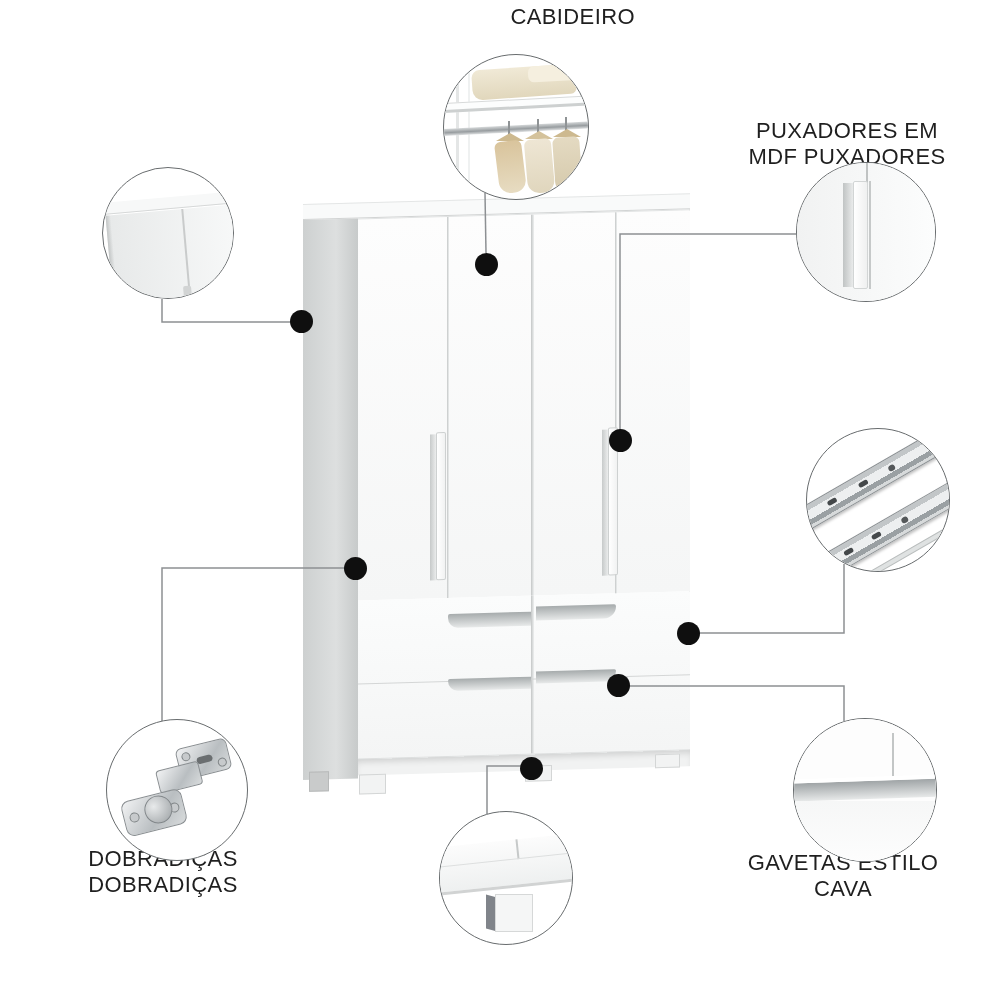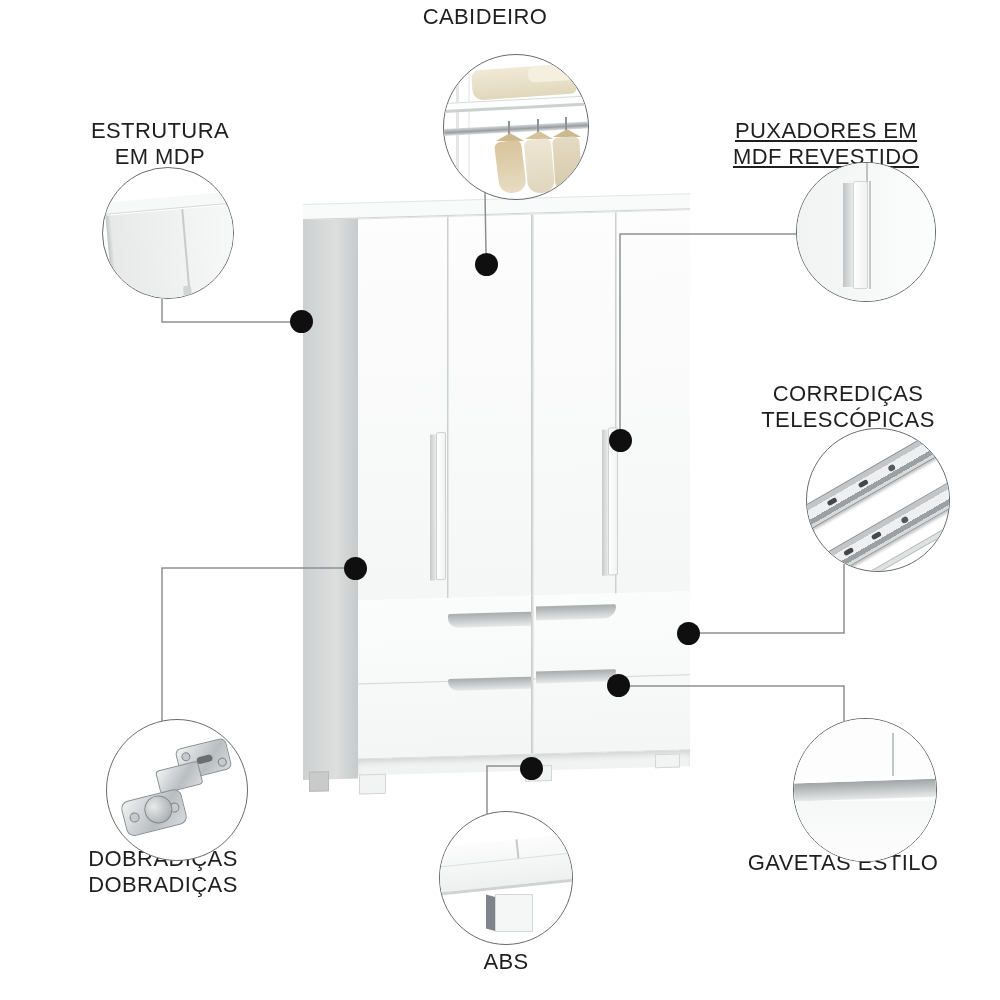--- a/index.html
+++ b/index.html
@@ -89,44 +89,36 @@
   </svg>
 
   <div class="dot" style="left:475px;top:253px;"></div>
   <div class="dot" style="left:290px;top:310px;"></div>
   <div class="dot" style="left:609px;top:429px;"></div>
   <div class="dot" style="left:344px;top:557px;"></div>
   <div class="dot" style="left:677px;top:622px;"></div>
   <div class="dot" style="left:607px;top:674px;"></div>
   <div class="dot" style="left:520px;top:757px;"></div>
 
-  <div class="callout-label" style="left:335px;top:4px;width:300px;">
+  <div class="callout-label" style="left:335px;top:4px;width:300px;text-align:right;">
     <div>CABIDEIRO</div>
   </div>
-  <div class="callout-label" style="left:35px;top:118px;width:250px;">
-    <div>ESTRUTURA</div>
-    <div>EM MDP</div>
-  </div>
-  <div class="callout-label" style="left:696px;top:118px;width:260px;text-decoration:underline;">
+  <div class="callout-label" style="left:717px;top:118px;width:260px;">
     <div>PUXADORES EM</div>
-    <div>MDF REVESTIDO</div>
-  </div>
-  <div class="callout-label" style="left:718px;top:381px;width:260px;">
-    <div>CORREDIÇAS</div>
-    <div>TELESCÓPICAS</div>
+    <div>MDF PUXADORES</div>
   </div>
   <div class="callout-label" style="left:703px;top:850px;width:280px;">
     <div>GAVETAS ESTILO</div>
+    <div>CAVA</div>
   </div>
   <div class="callout-label" style="left:38px;top:846px;width:250px;">
     <div>DOBRADIÇAS</div>
     <div>DOBRADIÇAS</div>
   </div>
   <div class="callout-label" style="left:406px;top:949px;width:200px;">
-    <div>ABS</div>
   </div>
 
   <div class="feature-circle" style="left:443px;top:54px;width:146px;height:146px;z-index:25;">
     <div style="left:0;top:0;width:146px;height:146px;">
       <div style="left:12px;top:0;width:3px;height:146px;background:#e4e6e6;"></div>
       <div style="left:24px;top:0;width:2px;height:146px;background:#eff1f1;"></div>
       <div style="left:28px;top:12px;width:104px;height:30px;background:linear-gradient(180deg,#f0e9d6,#e1d7bc);border-radius:8px 14px 6px 10px;transform:rotate(-4deg);"></div>
       <div style="left:84px;top:10px;width:58px;height:16px;background:#f5efdf;border-radius:6px;transform:rotate(-3deg);"></div>
       <div style="left:-8px;top:44px;width:170px;height:10px;background:#fcfdfd;border-top:1px solid #d8dada;border-bottom:3px solid #cdd0d0;transform:rotate(-3deg);"></div>
       <div style="left:-8px;top:70px;width:170px;height:7px;border-radius:4px;background:linear-gradient(180deg,#d5d8d9,#989da0 55%,#e0e2e3);transform:rotate(-3deg);"></div>

